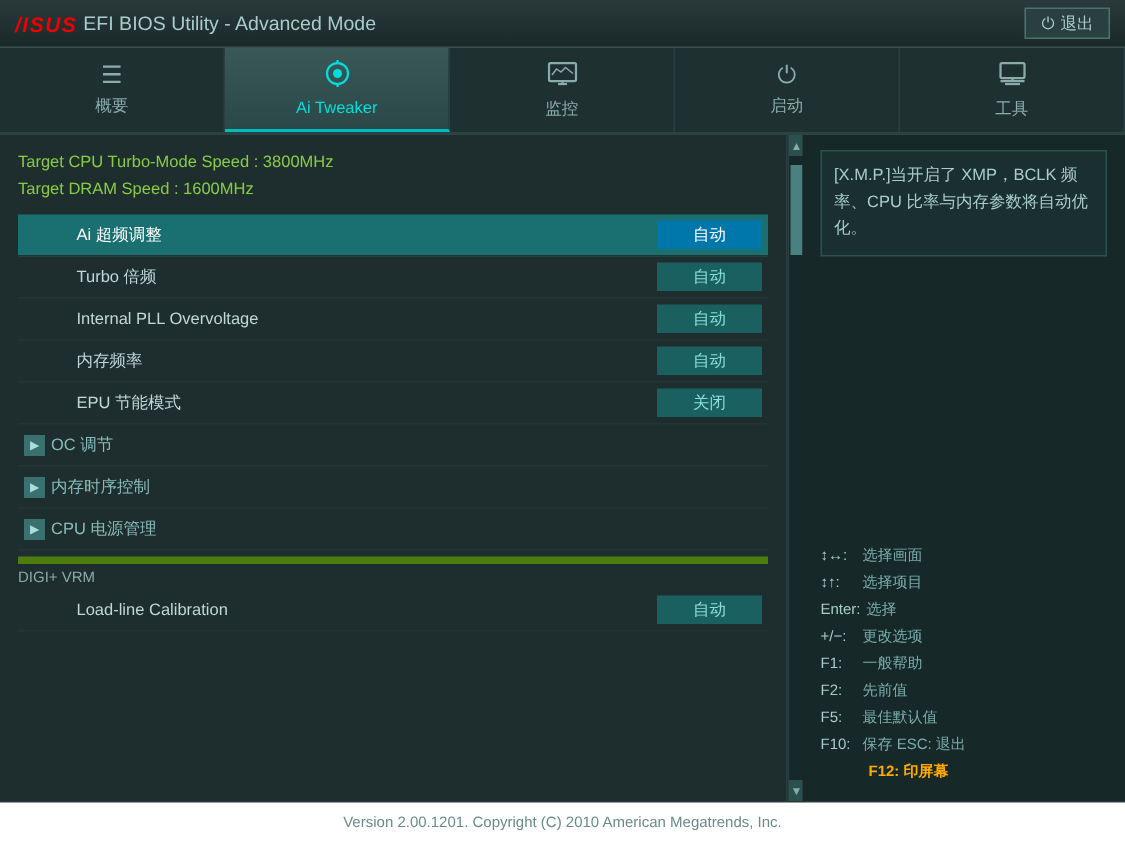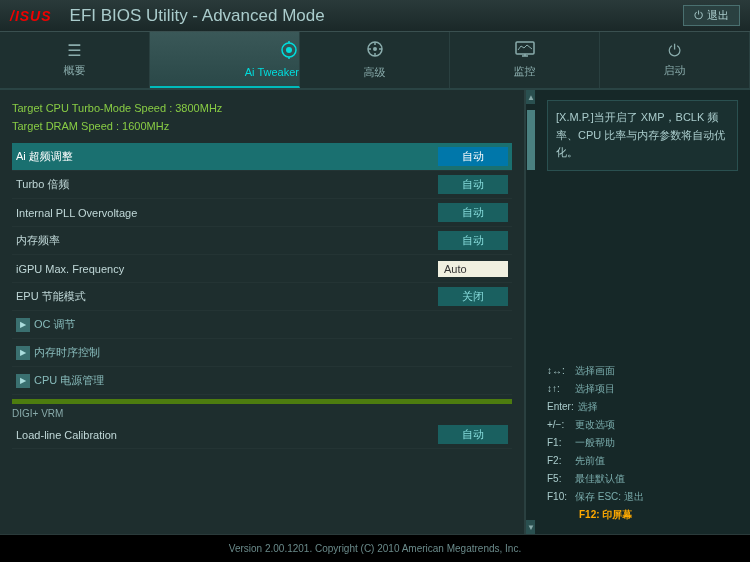--- a/index.html
+++ b/index.html
@@ -24,22 +24,22 @@
     }
     .asus-logo {
       font-size: 14px;
       font-weight: bold;
       color: #e00;
       letter-spacing: 1px;
       font-style: italic;
     }
     .header-title {
       color: #aacccc;
-      font-size: 17px;
-      margin-left: 18px;
+      font-size: 13px;
+      margin-left: 4px;
     }
     .exit-btn {
       margin-left: auto;
       background: #2a4040;
       border: 1px solid #4a7070;
       color: #aacccc;
       padding: 2px 10px;
       font-size: 11px;
       cursor: pointer;
       display: flex;
@@ -64,21 +64,20 @@
       cursor: pointer;
       color: #8aacac;
       font-size: 11px;
       border-right: 1px solid #2a4040;
       transition: background 0.15s;
     }
     .nav-tab.active {
       background: linear-gradient(180deg, #3a5858 0%, #2a4848 100%);
       color: #00dddd;
       border-bottom: 2px solid #00bbbb;
-      align-items: flex-end;
     }
     .tab-icon {
       font-size: 16px;
       line-height: 1;
     }
     .tab-label { font-size: 11px; }
 
     
     .main {
       display: flex;
@@ -116,20 +115,21 @@
       background: #1a7070;
     }
     .setting-row.section-row {
       height: 28px;
     }
 
     .setting-label {
       flex: 1;
       color: #c0d8d8;
       font-size: 11px;
+      margin-left: 35px;
     }
     .setting-label.highlighted {
       color: #fff;
     }
 
     .setting-value {
       background: #1a6060;
       color: #00dddd;
       border: none;
       padding: 2px 10px;
@@ -245,21 +245,21 @@
       font-size: 10px;
       line-height: 1.8;
     }
     .hotkey-row { display: flex; gap: 4px; }
     .hotkey-key { color: #aacccc; min-width: 24px; }
     .hotkey-f12 { color: #ffaa00; font-weight: bold; padding-left: 32px; }
 
     
     .footer {
       height: 28px;
-      background: #000000;
+      background: #ffffff;
       display: flex;
       align-items: center;
       justify-content: center;
       color: #6a8a8a;
       font-size: 10px;
       border-top: 1px solid #2a3a3a;
     }
 
     
     .digivrm-section {
@@ -298,46 +298,44 @@
         <circle cx="10" cy="9" r="7" stroke="#00dddd" stroke-width="1.5" fill="none"></circle>
         <circle cx="10" cy="9" r="3" fill="#00dddd"></circle>
         <line x1="10" y1="2" x2="10" y2="0" stroke="#00dddd" stroke-width="1.5"></line>
         <line x1="10" y1="18" x2="10" y2="16" stroke="#00dddd" stroke-width="1.5"></line>
       </svg>
     </span>
     <span class="tab-label">Ai Tweaker</span>
   </div>
   <div class="nav-tab">
     <span class="tab-icon">
-      <svg width="18" height="18" viewBox="0 0 18 18" fill="none">
-        <circle cx="9" cy="9" r="7" stroke="#8aacac" stroke-width="1.5" fill="none"></circle>
-        <circle cx="9" cy="9" r="2" fill="#8aacac"></circle>
-        <line x1="9" y1="2" x2="9" y2="5" stroke="#8aacac" stroke-width="1.5"></line>
-        <line x1="9" y1="13" x2="9" y2="16" stroke="#8aacac" stroke-width="1.5"></line>
-        <line x1="2" y1="9" x2="5" y2="9" stroke="#8aacac" stroke-width="1.5"></line>
-        <line x1="13" y1="9" x2="16" y2="9" stroke="#8aacac" stroke-width="1.5"></line>
-      </svg>
-    </span>
-    <span class="tab-label">高级</span>
-  </div>
-  <div class="nav-tab">
-    <span class="tab-icon">
       <svg width="20" height="16" viewBox="0 0 20 16" fill="none">
         <rect x="1" y="1" width="18" height="12" rx="1" stroke="#8aacac" stroke-width="1.5" fill="none"></rect>
         <line x1="7" y1="15" x2="13" y2="15" stroke="#8aacac" stroke-width="1.5"></line>
         <line x1="10" y1="13" x2="10" y2="15" stroke="#8aacac" stroke-width="1.5"></line>
         <polyline points="3,9 6,5 9,7 12,4 17,8" stroke="#8aacac" stroke-width="1" fill="none"></polyline>
       </svg>
     </span>
     <span class="tab-label">监控</span>
   </div>
   <div class="nav-tab">
     <span class="tab-icon">⏻</span>
     <span class="tab-label">启动</span>
   </div>
+  <div class="nav-tab">
+    <span class="tab-icon">
+      <svg width="18" height="16" viewBox="0 0 18 16" fill="none">
+        <rect x="1" y="1" width="16" height="10" rx="1" stroke="#8aacac" stroke-width="1.5" fill="none"></rect>
+        <line x1="1" y1="13" x2="17" y2="13" stroke="#8aacac" stroke-width="1.5"></line>
+        <line x1="4" y1="15" x2="14" y2="15" stroke="#8aacac" stroke-width="1.5"></line>
+        <line x1="9" y1="11" x2="9" y2="13" stroke="#8aacac" stroke-width="1.5"></line>
+      </svg>
+    </span>
+    <span class="tab-label">工具</span>
+  </div>
 </div>
 
 <div class="main">
 
   <div class="left-with-scroll">
     <div class="scrollable-content left-panel">
 
       <div class="info-text">
         <div>Target CPU Turbo-Mode Speed : 3800MHz</div>
         <div>Target DRAM Speed : 1600MHz</div>
@@ -358,24 +356,20 @@
         <div class="setting-row">
           <span class="setting-label">Internal PLL Overvoltage</span>
           <button class="setting-value auto-teal">自动</button>
         </div>
 
         <div class="setting-row">
           <span class="setting-label">内存频率</span>
           <button class="setting-value auto-teal">自动</button>
         </div>
 
-        <div class="setting-row">
-          <span class="setting-label">iGPU Max. Frequency</span>
-          <button class="setting-value text-input">Auto</button>
-        </div>
 
         <div class="setting-row">
           <span class="setting-label">EPU 节能模式</span>
           <button class="setting-value off-value">关闭</button>
         </div>
 
         <div class="setting-row section-row">
           <div class="section-expander">
             <span class="expand-arrow">▶</span>
             <span>OC 调节</span>

